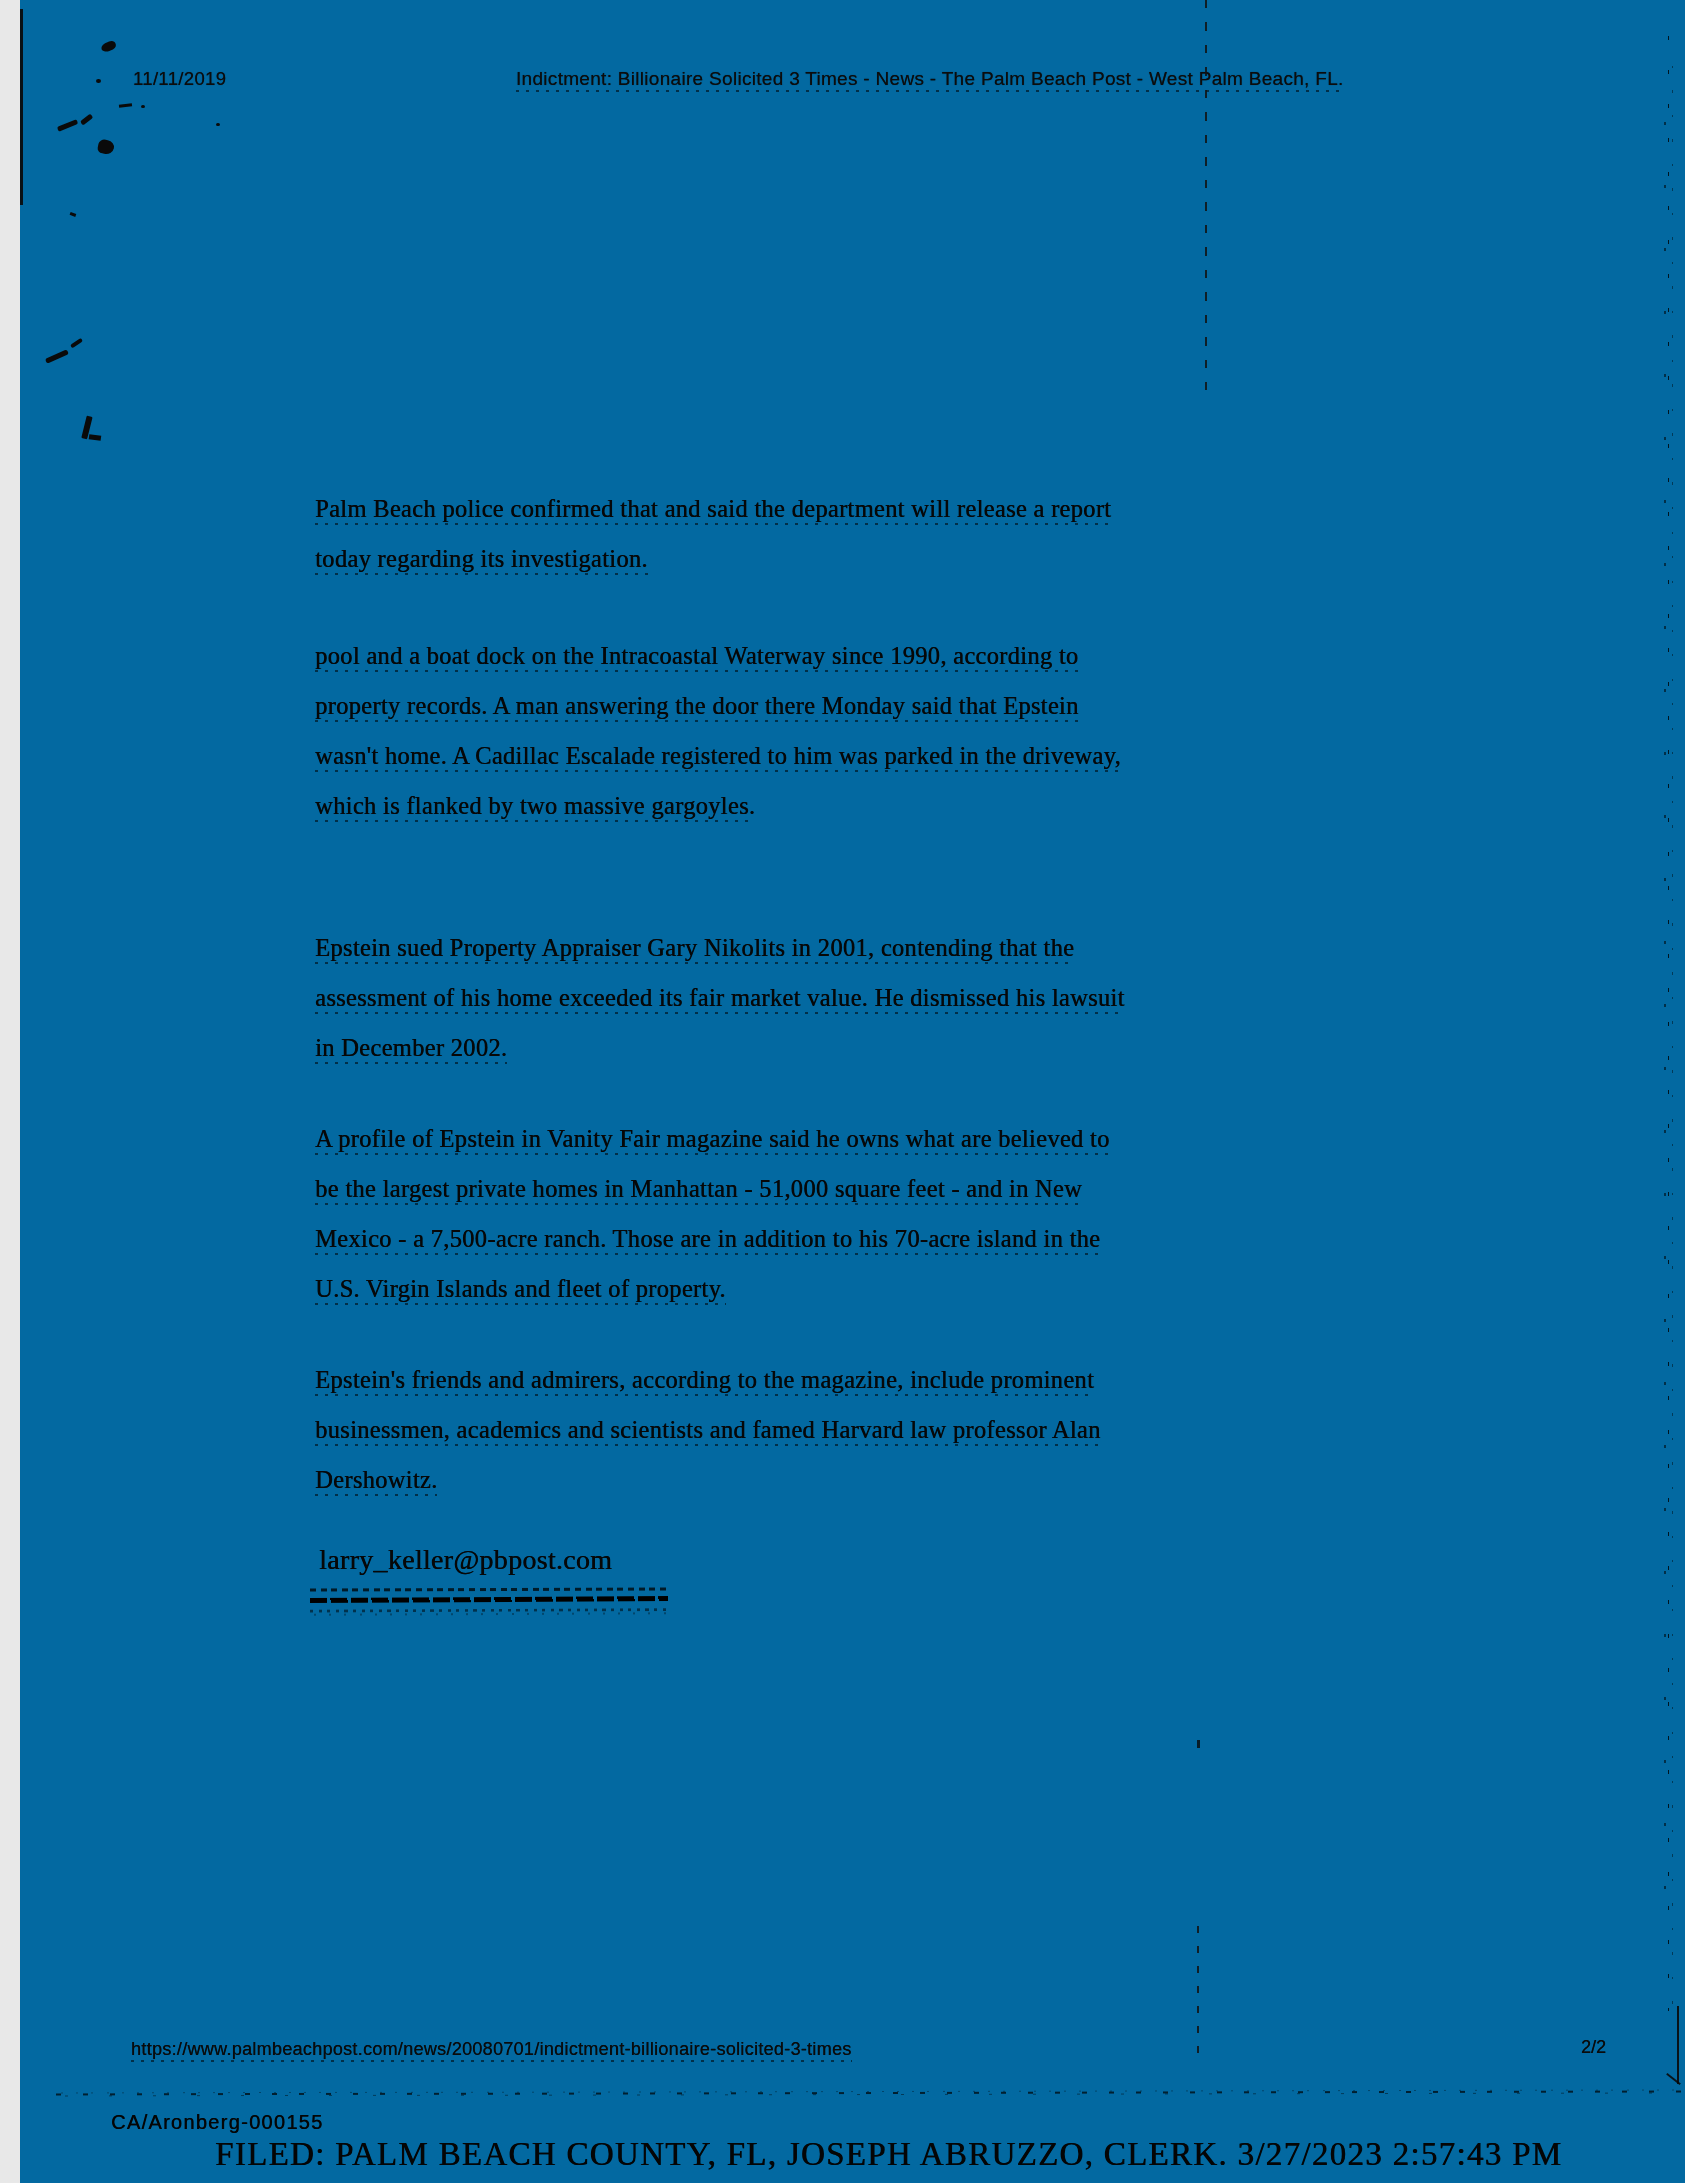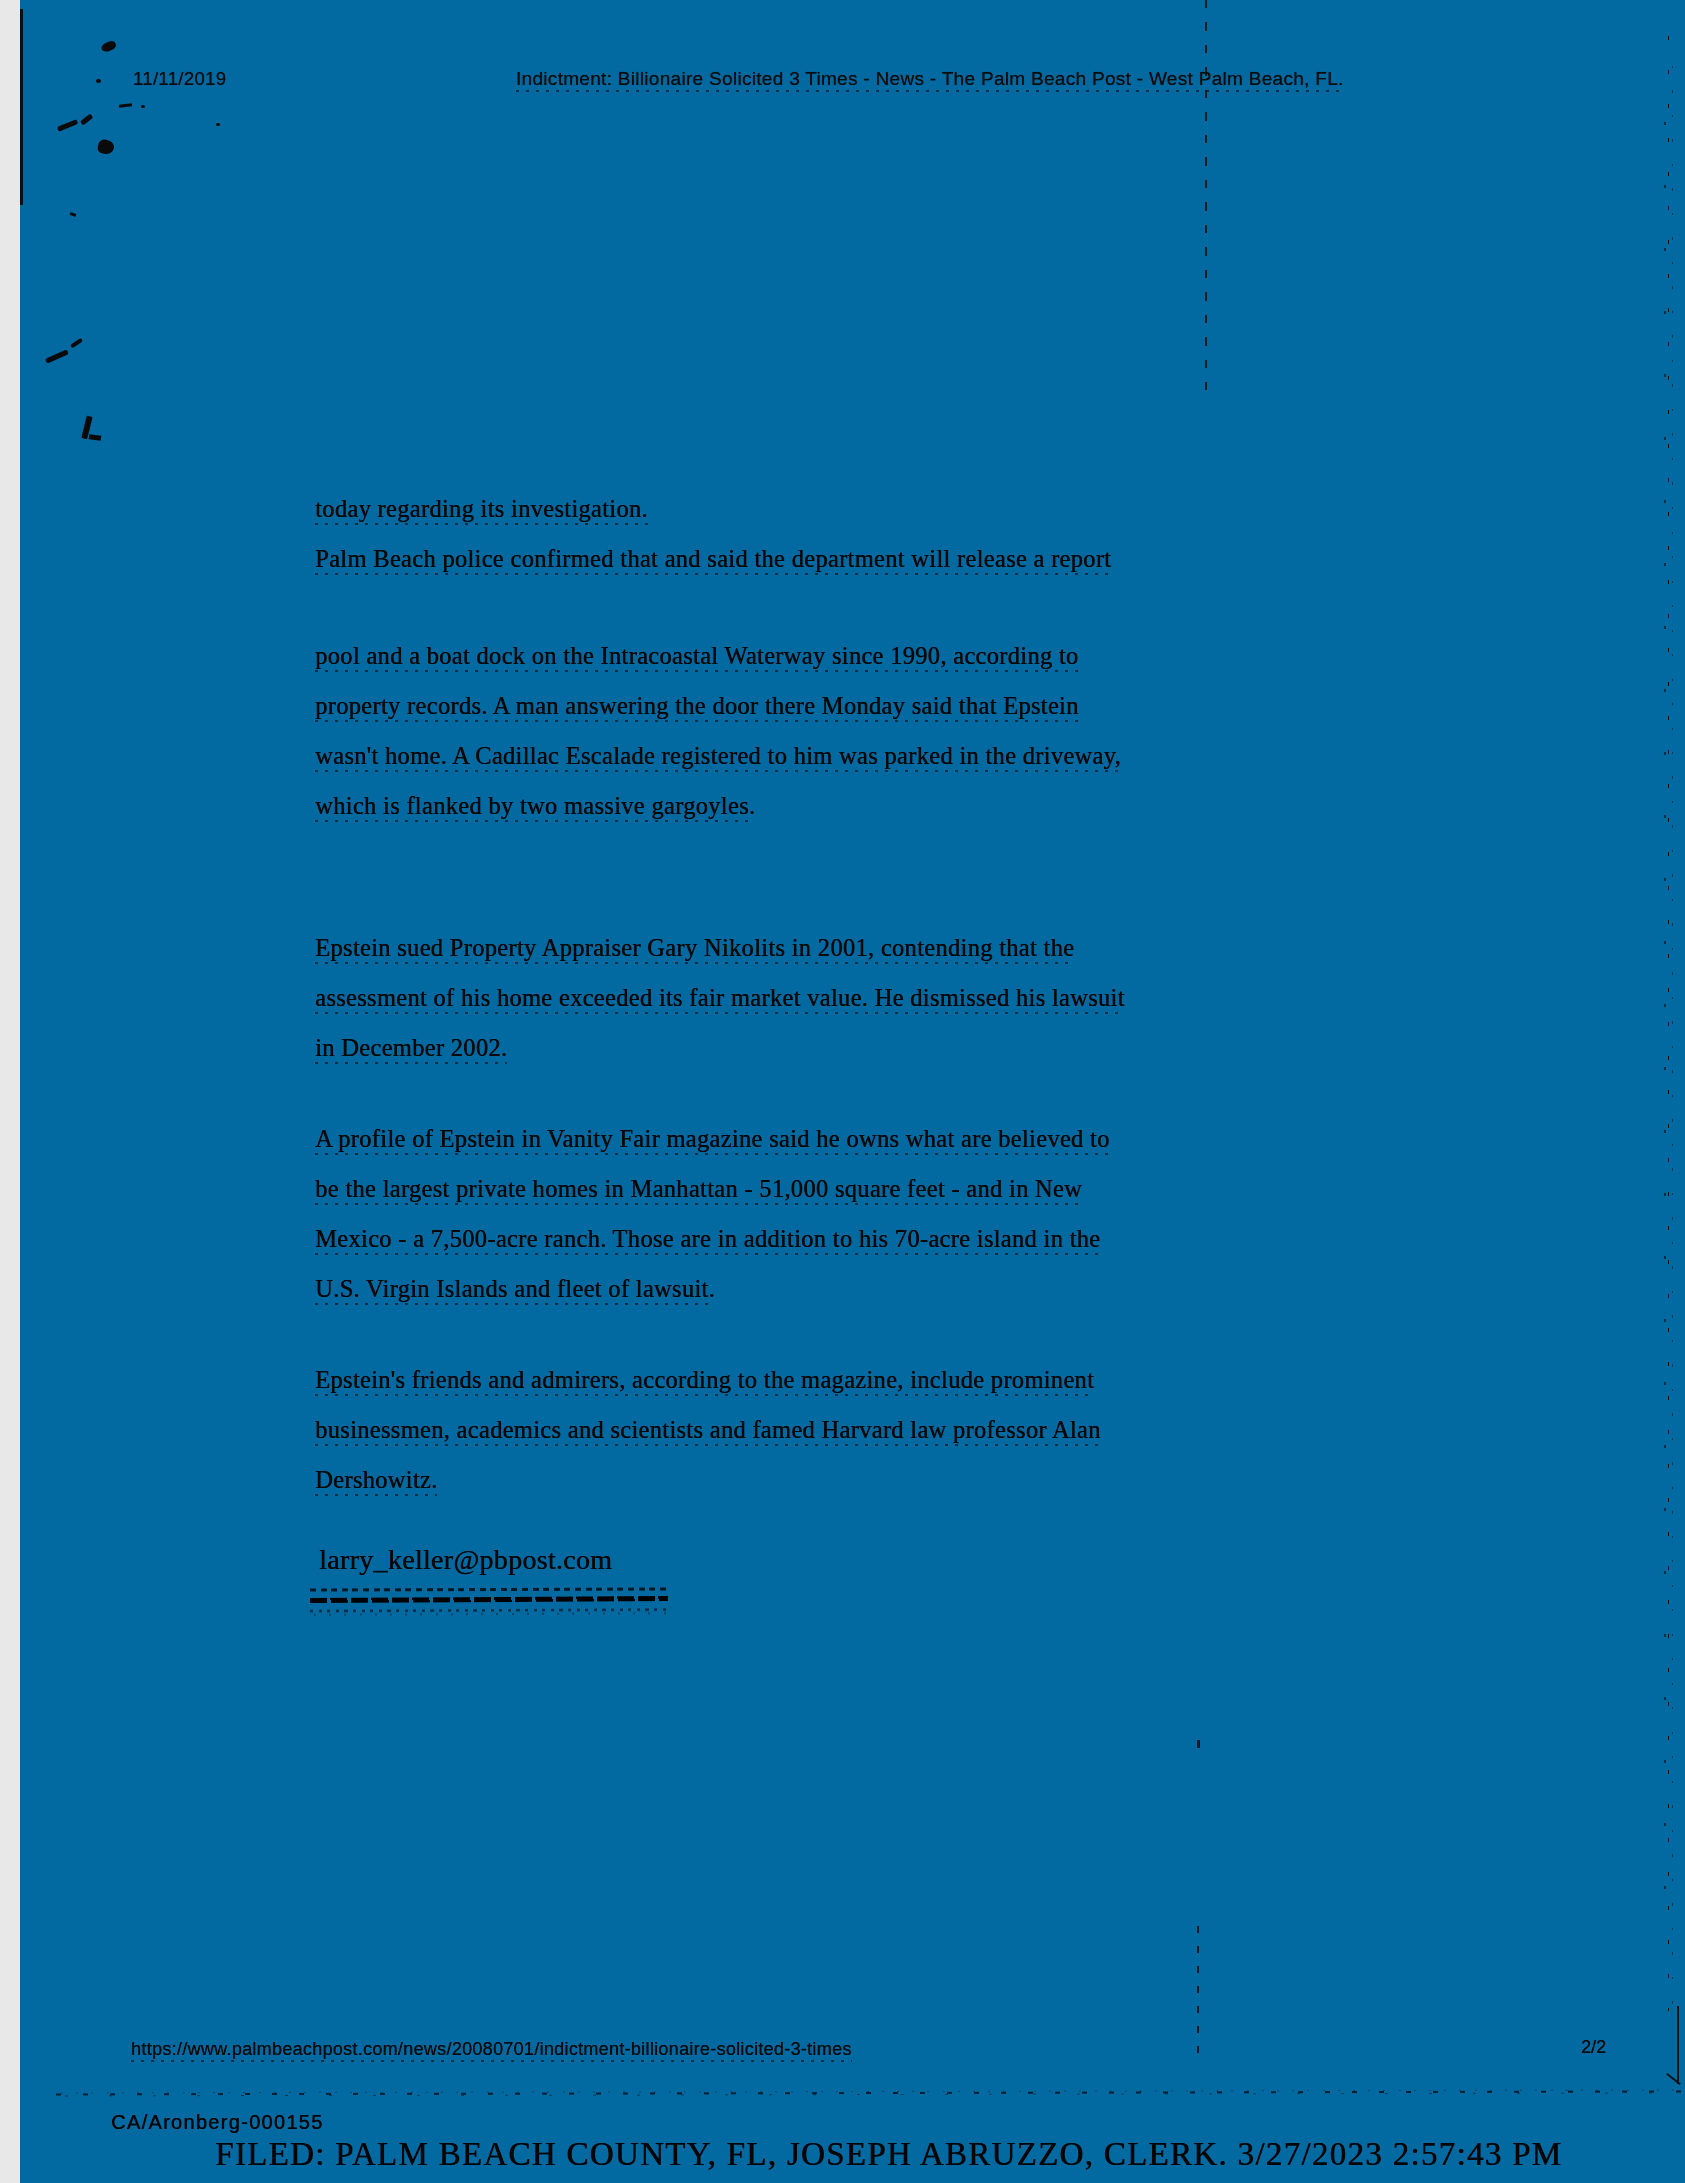--- a/index.html
+++ b/index.html
@@ -140,39 +140,39 @@
 </head>
 <body>
 
 <div id="page">
 
   <div id="hdr-date" class="hdr">11/11/2019</div>
   <div id="hdr-title" class="hdr"><span class="u">Indictment: Billionaire Solicited 3 Times - News - The Palm Beach Post - West Palm Beach, FL.</span></div>
 
   <div id="article">
     <div id="para1" class="para">
+      <div class="bline"><span class="u">Palm Beach police confirmed that and said the department will release a report</span></div>
       <div class="bline"><span class="u">today regarding its investigation.</span></div>
-      <div class="bline"><span class="u">Palm Beach police confirmed that and said the department will release a report</span></div>
     </div>
     <div id="para2" class="para">
       <div class="bline"><span class="u">pool and a boat dock on the Intracoastal Waterway since 1990, according to</span></div>
       <div class="bline"><span class="u">property records. A man answering the door there Monday said that Epstein</span></div>
       <div class="bline"><span class="u">wasn't home. A Cadillac Escalade registered to him was parked in the driveway,</span></div>
       <div class="bline"><span class="u">which is flanked by two massive gargoyles.</span></div>
     </div>
     <div id="para3" class="para">
       <div class="bline"><span class="u">Epstein sued Property Appraiser Gary Nikolits in 2001, contending that the</span></div>
       <div class="bline"><span class="u">assessment of his home exceeded its fair market value. He dismissed his lawsuit</span></div>
       <div class="bline"><span class="u">in December 2002.</span></div>
     </div>
     <div id="para4" class="para">
       <div class="bline"><span class="u">A profile of Epstein in Vanity Fair magazine said he owns what are believed to</span></div>
       <div class="bline"><span class="u">be the largest private homes in Manhattan - 51,000 square feet - and in New</span></div>
       <div class="bline"><span class="u">Mexico - a 7,500-acre ranch. Those are in addition to his 70-acre island in the</span></div>
-      <div class="bline"><span class="u">U.S. Virgin Islands and fleet of lawsuit.</span></div>
+      <div class="bline"><span class="u">U.S. Virgin Islands and fleet of property.</span></div>
     </div>
     <div id="para5" class="para">
       <div class="bline"><span class="u">Epstein's friends and admirers, according to the magazine, include prominent</span></div>
       <div class="bline"><span class="u">businessmen, academics and scientists and famed Harvard law professor Alan</span></div>
       <div class="bline"><span class="u">Dershowitz.</span></div>
     </div>
   </div>
 
   <div id="email">larry_keller@pbpost.com</div>
   <div id="smudge1" class="smudge"></div>

